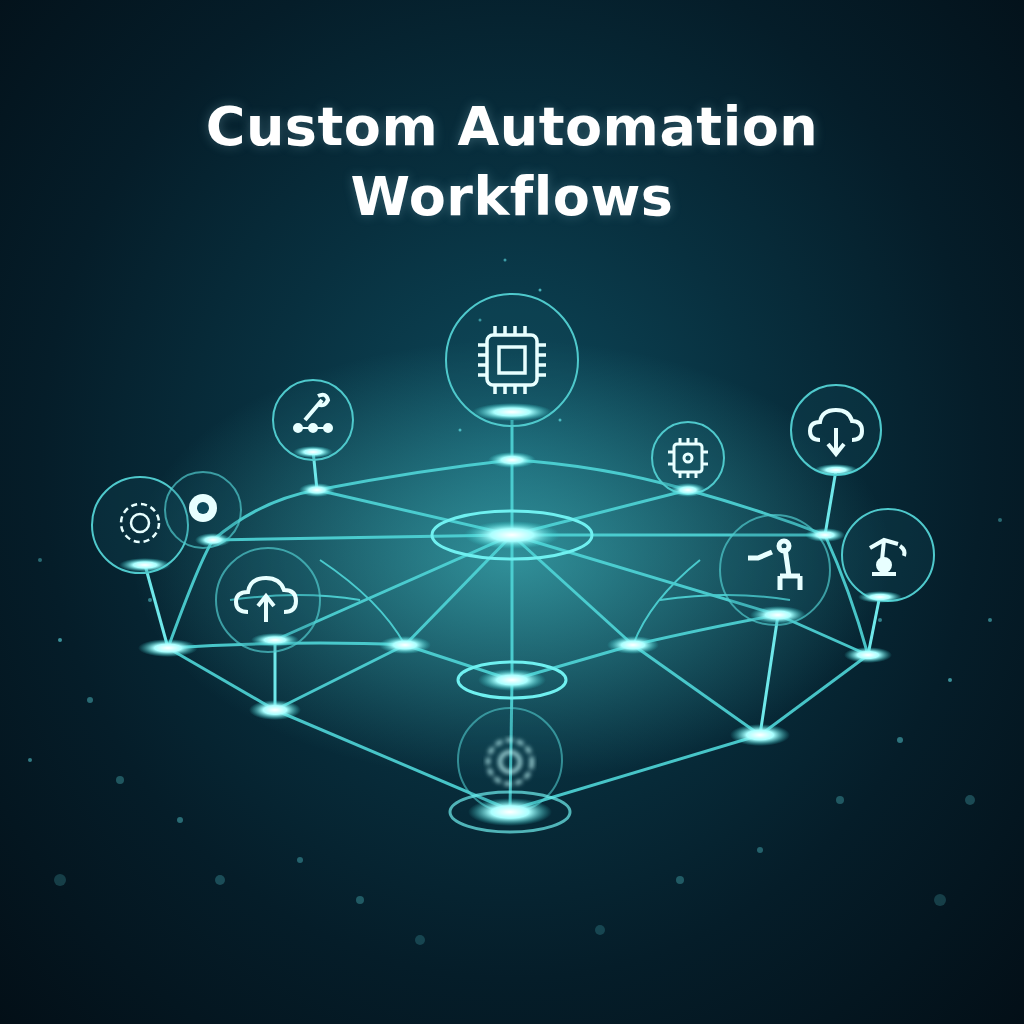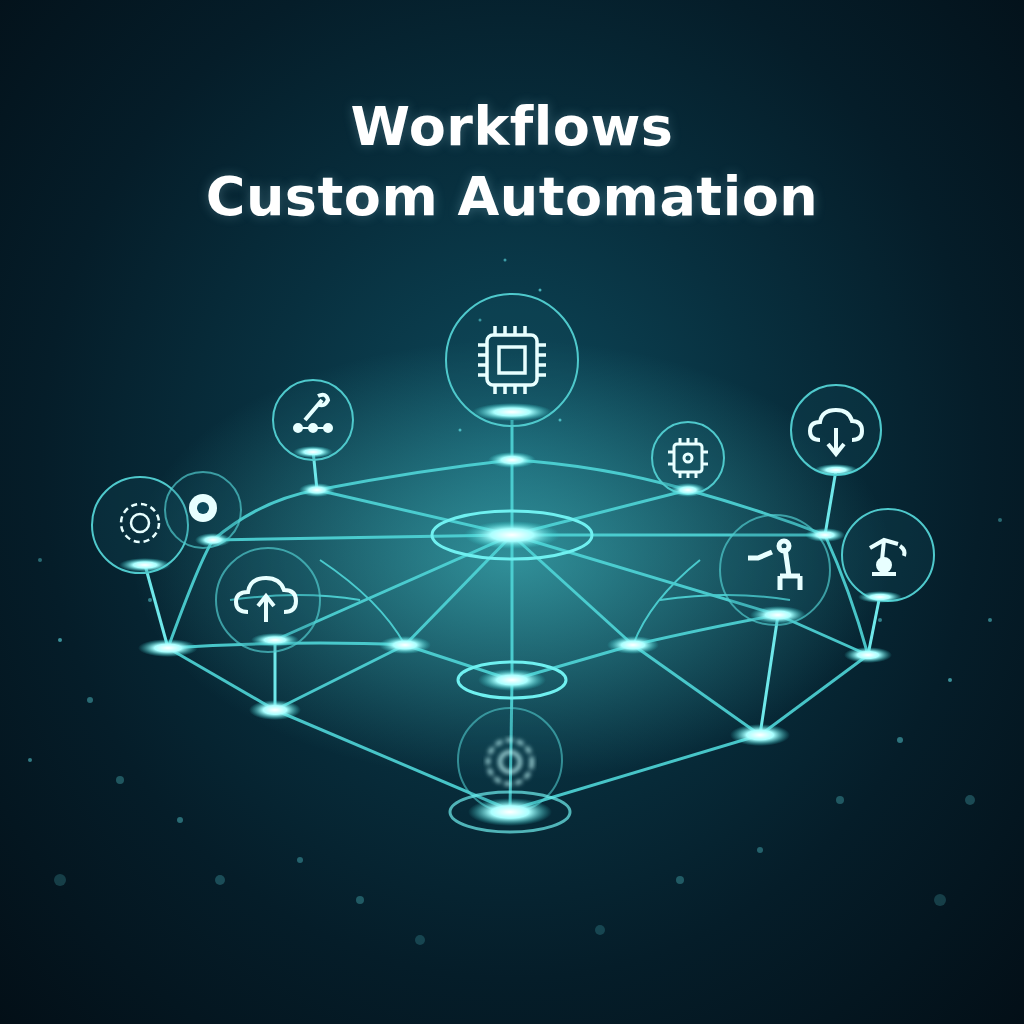--- a/index.html
+++ b/index.html
@@ -192,15 +192,15 @@
     <ellipse cx="145" cy="565" rx="26" ry="7" fill="url(#nodeGlow)"></ellipse>
     <ellipse cx="313" cy="452" rx="20" ry="6" fill="url(#nodeGlow)"></ellipse>
     <ellipse cx="836" cy="470" rx="22" ry="6" fill="url(#nodeGlow)"></ellipse>
     <ellipse cx="880" cy="597" rx="22" ry="6" fill="url(#nodeGlow)"></ellipse>
     <ellipse cx="275" cy="640" rx="24" ry="7" fill="url(#nodeGlow)"></ellipse>
   </g>
   <line x1="300" y1="815" x2="720" y2="815" stroke="#aaffff" stroke-width="1.5" opacity=".5" filter="url(#blur2)"></line>
 </svg>
 
 <div class="title">
+  <div>Custom Automation</div>
   <div>Workflows</div>
-  <div>Custom Automation</div>
 </div>
 
 </body></html>

